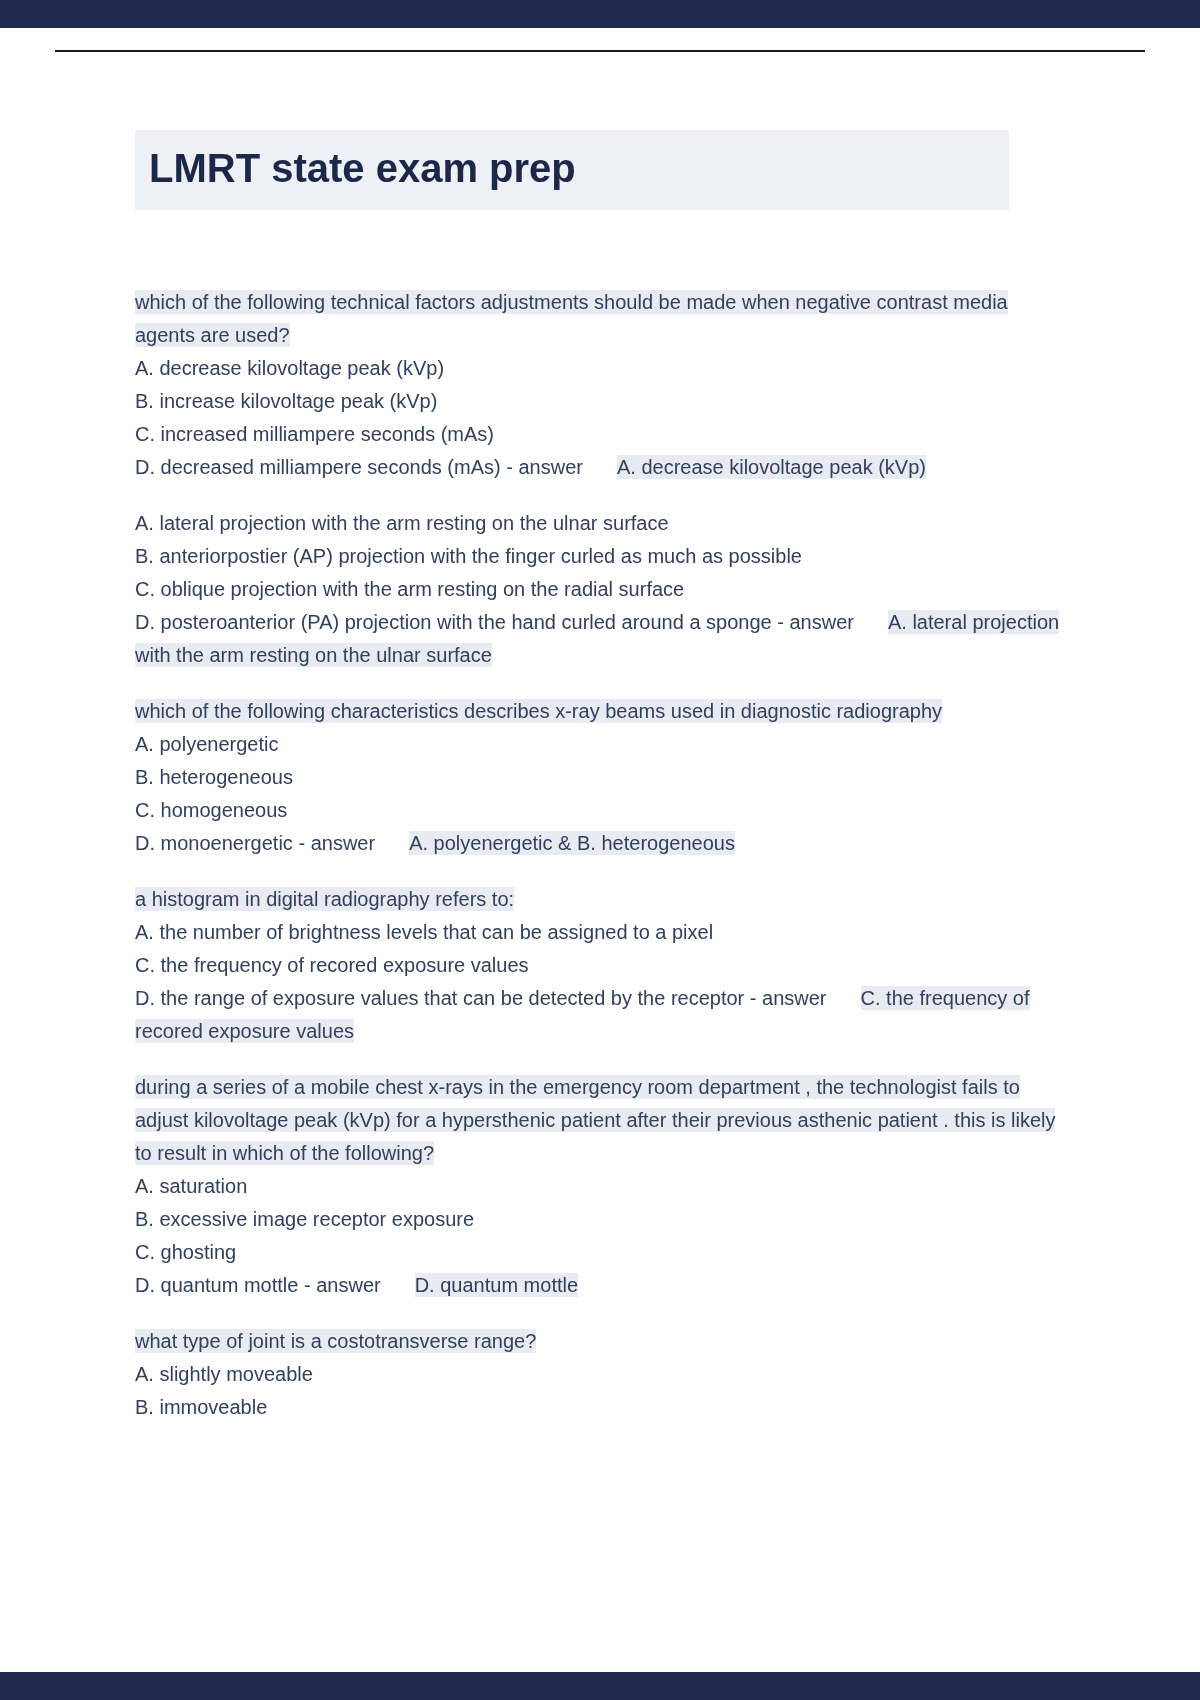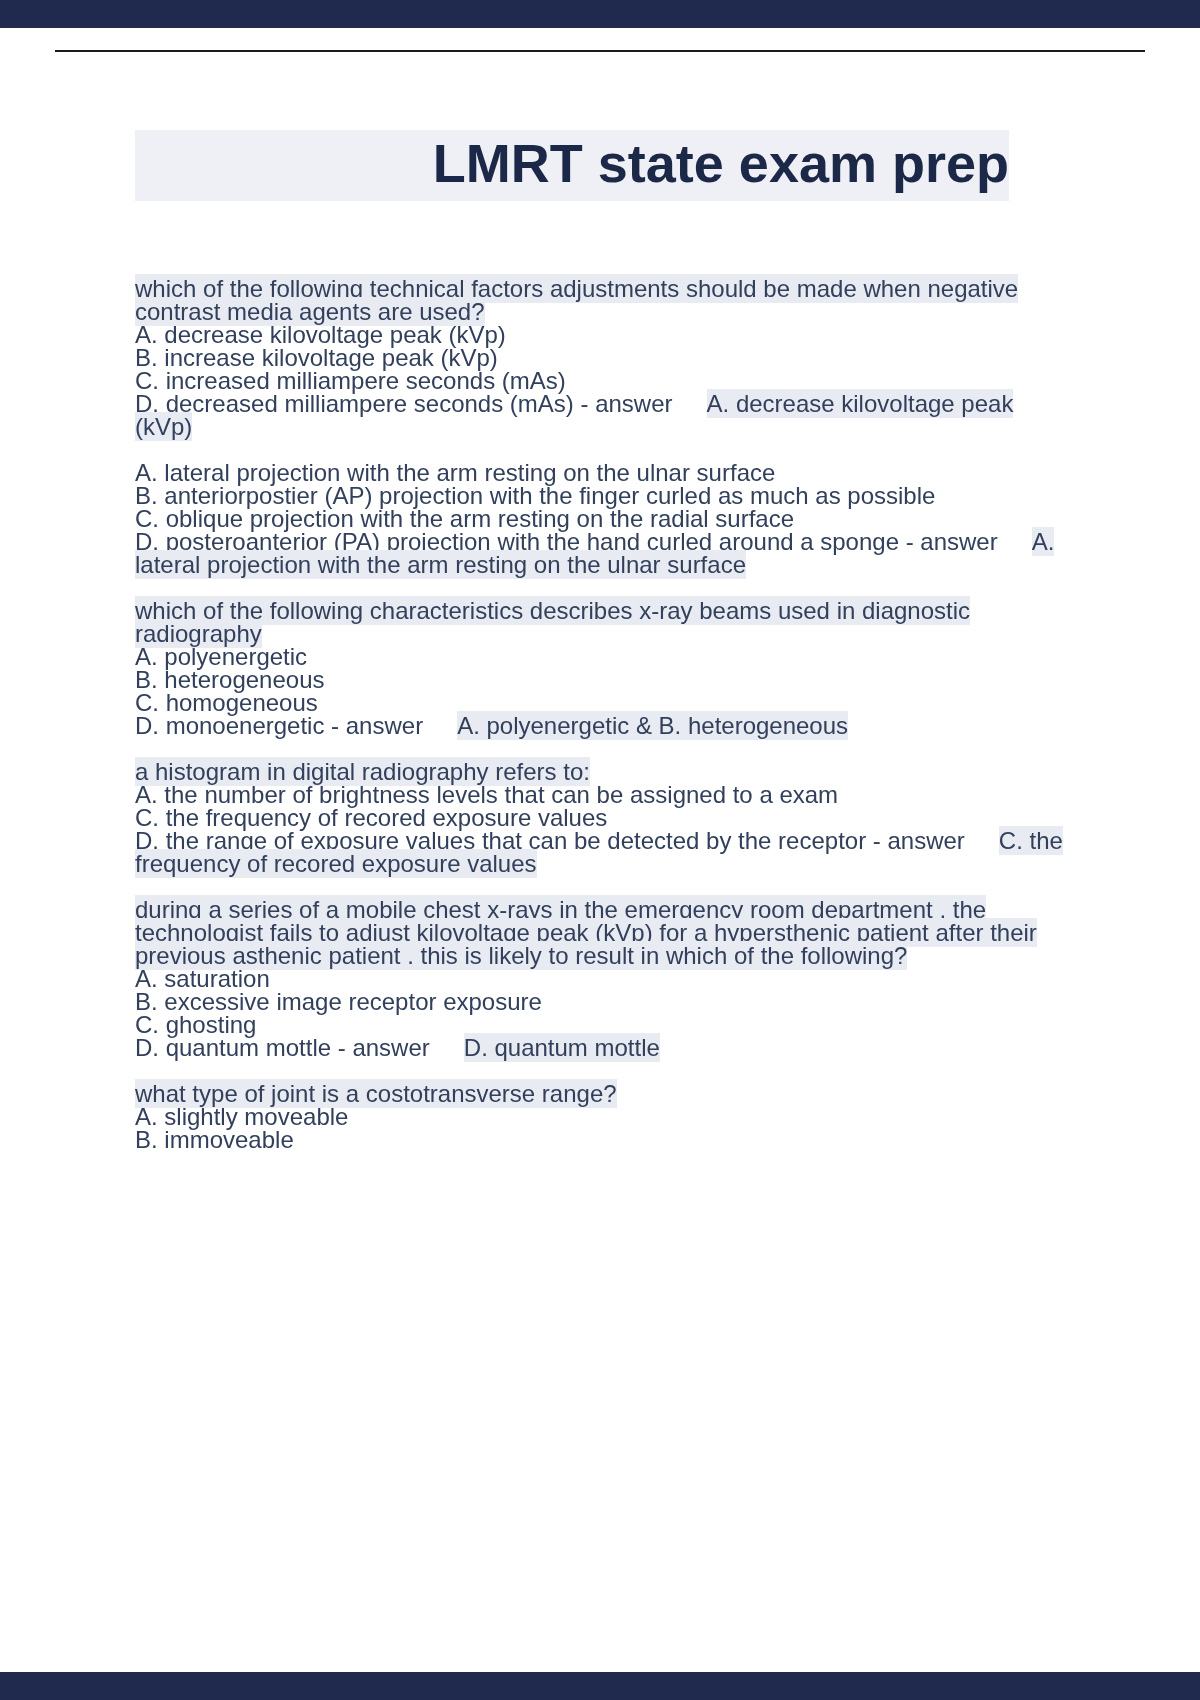--- a/index.html
+++ b/index.html
@@ -34,32 +34,31 @@
     left: 135px;
     width: 932px;
   }
   .title-wrap {
     margin-top: 130px;
     width: 872px;
     background: #eef0f6;
     padding: 4px 0 8px 2px;
   }
   .page-title {
-    margin: 0;
-    font-size: 54px;
+    margin: 12px;
+    font-size: 40px;
     font-weight: bold;
     color: #1c2848;
     line-height: 1.1;
-    text-align: right;
   }
   .questions { margin-top: 76px; }
   .question-block { margin-bottom: 23px; }
   .line {
-    font-size: 24px;
-    line-height: 23px;
+    font-size: 20px;
+    line-height: 33px;
     color: #32405c;
   }
   .hl {
     background: #e9ebf2;
     -webkit-box-decoration-break: clone;
     box-decoration-break: clone;
     padding: 1px 0;
   }
   .gap { display: inline-block; width: 34px; }
 </style>
@@ -91,21 +90,21 @@
         </div>
         <div class="question-block">
           <div class="line"><span class="hl">which of the following characteristics describes x-ray beams used in diagnostic radiography</span></div>
           <div class="line"><span>A. polyenergetic</span></div>
           <div class="line"><span>B. heterogeneous</span></div>
           <div class="line"><span>C. homogeneous</span></div>
           <div class="line"><span>D. monoenergetic</span><span> - answer</span><span class="gap"></span><span class="hl">A. polyenergetic &amp; B. heterogeneous</span></div>
         </div>
         <div class="question-block">
           <div class="line"><span class="hl">a histogram in digital radiography refers to:</span></div>
-          <div class="line"><span>A. the number of brightness levels that can be assigned to a exam</span></div>
+          <div class="line"><span>A. the number of brightness levels that can be assigned to a pixel</span></div>
           <div class="line"><span>C. the frequency of recored exposure values</span></div>
           <div class="line"><span>D. the range of exposure values that can be detected by the receptor</span><span> - answer</span><span class="gap"></span><span class="hl">C. the frequency of recored exposure values</span></div>
         </div>
         <div class="question-block">
           <div class="line"><span class="hl">during a series of a mobile chest x-rays in the emergency room department , the technologist fails to adjust kilovoltage peak (kVp) for a hypersthenic patient after their previous asthenic patient . this is likely to result in which of the following?</span></div>
           <div class="line"><span>A. saturation</span></div>
           <div class="line"><span>B. excessive image receptor exposure</span></div>
           <div class="line"><span>C. ghosting</span></div>
           <div class="line"><span>D. quantum mottle</span><span> - answer</span><span class="gap"></span><span class="hl">D. quantum mottle</span></div>
         </div>

